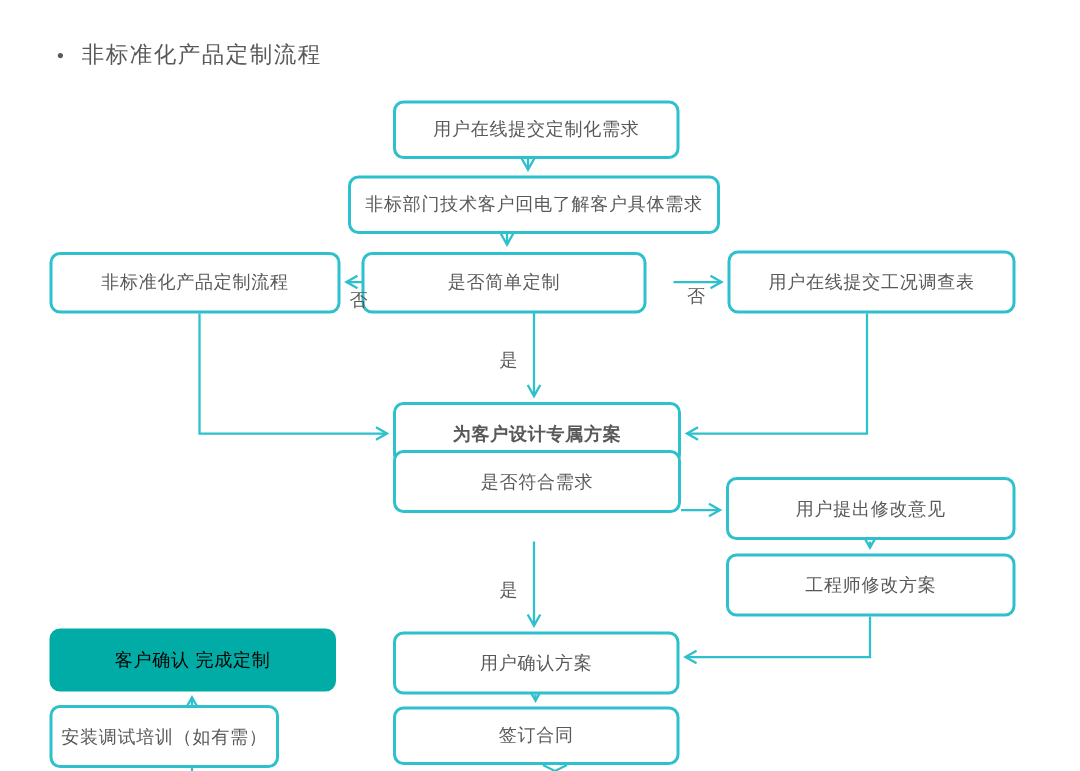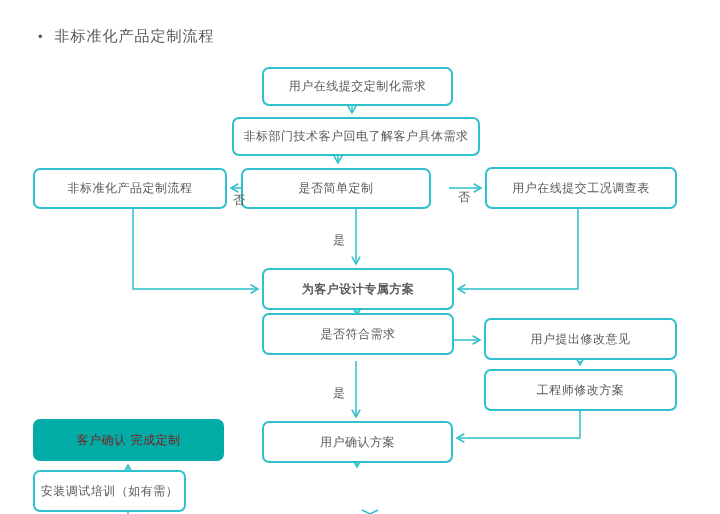--- a/index.html
+++ b/index.html
@@ -47,21 +47,21 @@
     color:var(--text);
     font-size:12px;
     letter-spacing:0.5px;
     display:flex;align-items:center;justify-content:center;
     text-align:center;
     white-space:nowrap;
   }
   .node.filled{
     background:var(--filled);
     border-color:var(--filled);
-    color:#7f1d1d;
+    color:#000000;
     text-align:right;
   }
   .edge-label{
     position:absolute;
     color:var(--text);
     font-size:12px;
     line-height:1;
     white-space:nowrap;
   }
 </style>
@@ -98,25 +98,26 @@
     <path d="M128,511 L128,514"></path>
     <path d="M362,510 L370,514 L378,510"></path>
   </svg>
 
   <div class="node" style="left:262px;top:67px;width:191px;height:39px;text-align:center;">用户在线提交定制化需求</div>
   <div class="node" style="left:232px;top:117px;width:248px;height:39px;">非标部门技术客户回电了解客户具体需求</div>
   <div class="node" style="left:33px;top:168px;width:194px;height:41px;">非标准化产品定制流程</div>
   <div class="node" style="left:241px;top:168px;width:190px;height:41px;">是否简单定制</div>
   <div class="node" style="left:485px;top:167px;width:192px;height:42px;">用户在线提交工况调查表</div>
   <div class="node" style="left:262px;top:268px;width:192px;height:42px;font-weight:bold;">为客户设计专属方案</div>
-  <div class="node" style="left:262px;top:313px;width:192px;height:42px;">是否符合需求</div>
+  <div class="node" style="left:262px;top:300px;width:192px;height:42px;">是否符合需求</div>
   <div class="node" style="left:484px;top:318px;width:193px;height:42px;">用户提出修改意见</div>
   <div class="node" style="left:484px;top:369px;width:193px;height:42px;">工程师修改方案</div>
   <div class="node filled" style="left:33px;top:419px;width:191px;height:42px;">客户确认 完成定制</div>
   <div class="node" style="left:33px;top:470px;width:153px;height:42px;">安装调试培训（如有需）</div>
   <div class="node" style="left:262px;top:421px;width:191px;height:42px;">用户确认方案</div>
+  <div class="node" style="left:262px;top:471px;width:191px;height:39px;">签订合同</div>
 
   <div class="edge-label" style="left:233px;top:194px;">否</div>
   <div class="edge-label" style="left:458px;top:191px;">否</div>
   <div class="edge-label" style="left:333px;top:234px;">是</div>
   <div class="edge-label" style="left:333px;top:387px;">是</div>
 
 </div>
 
 </body></html>

